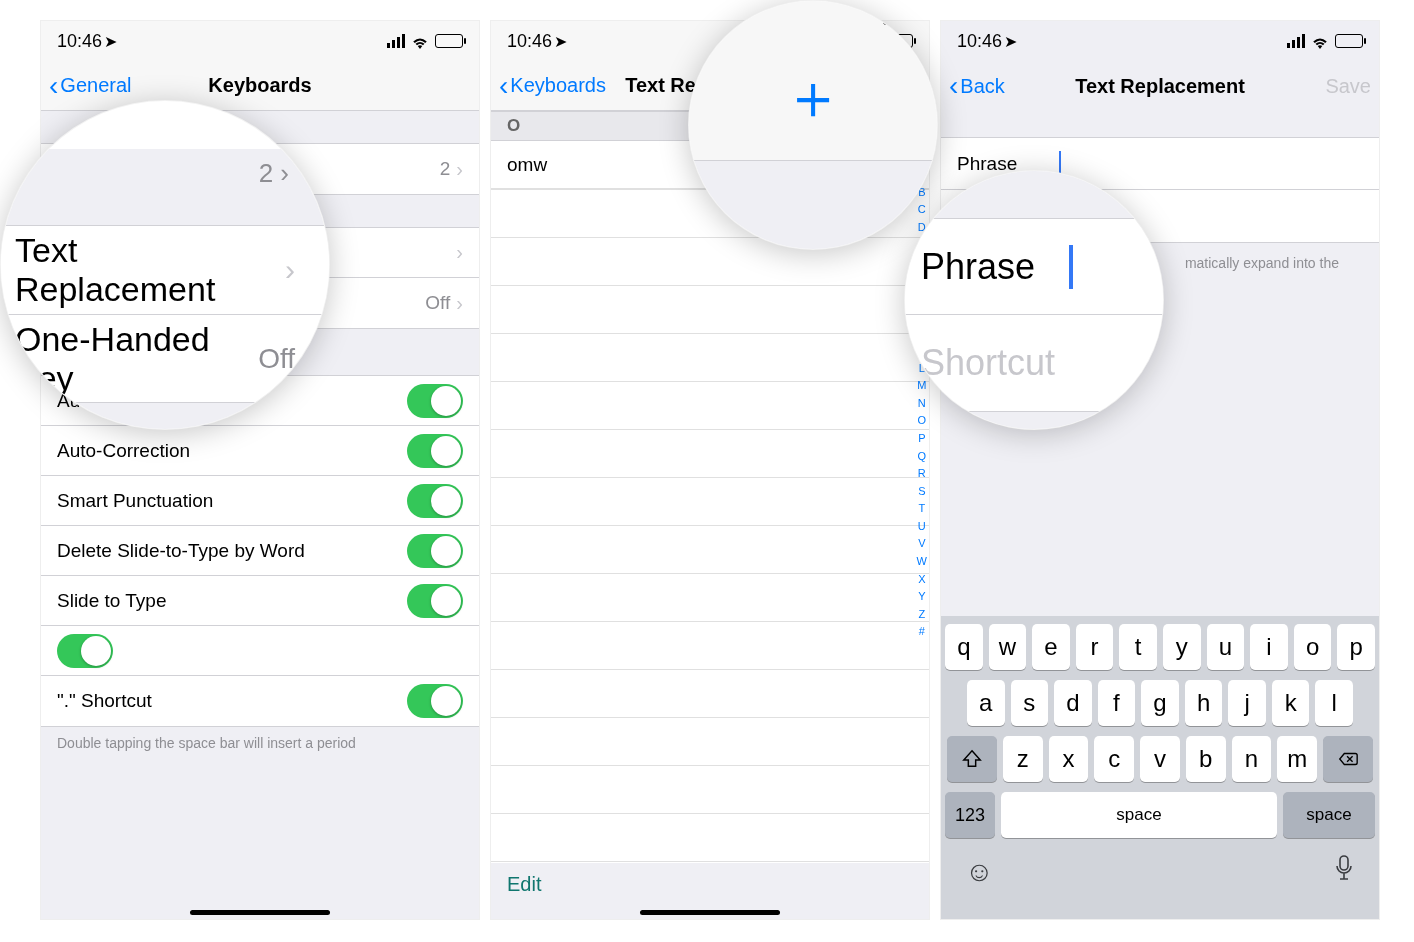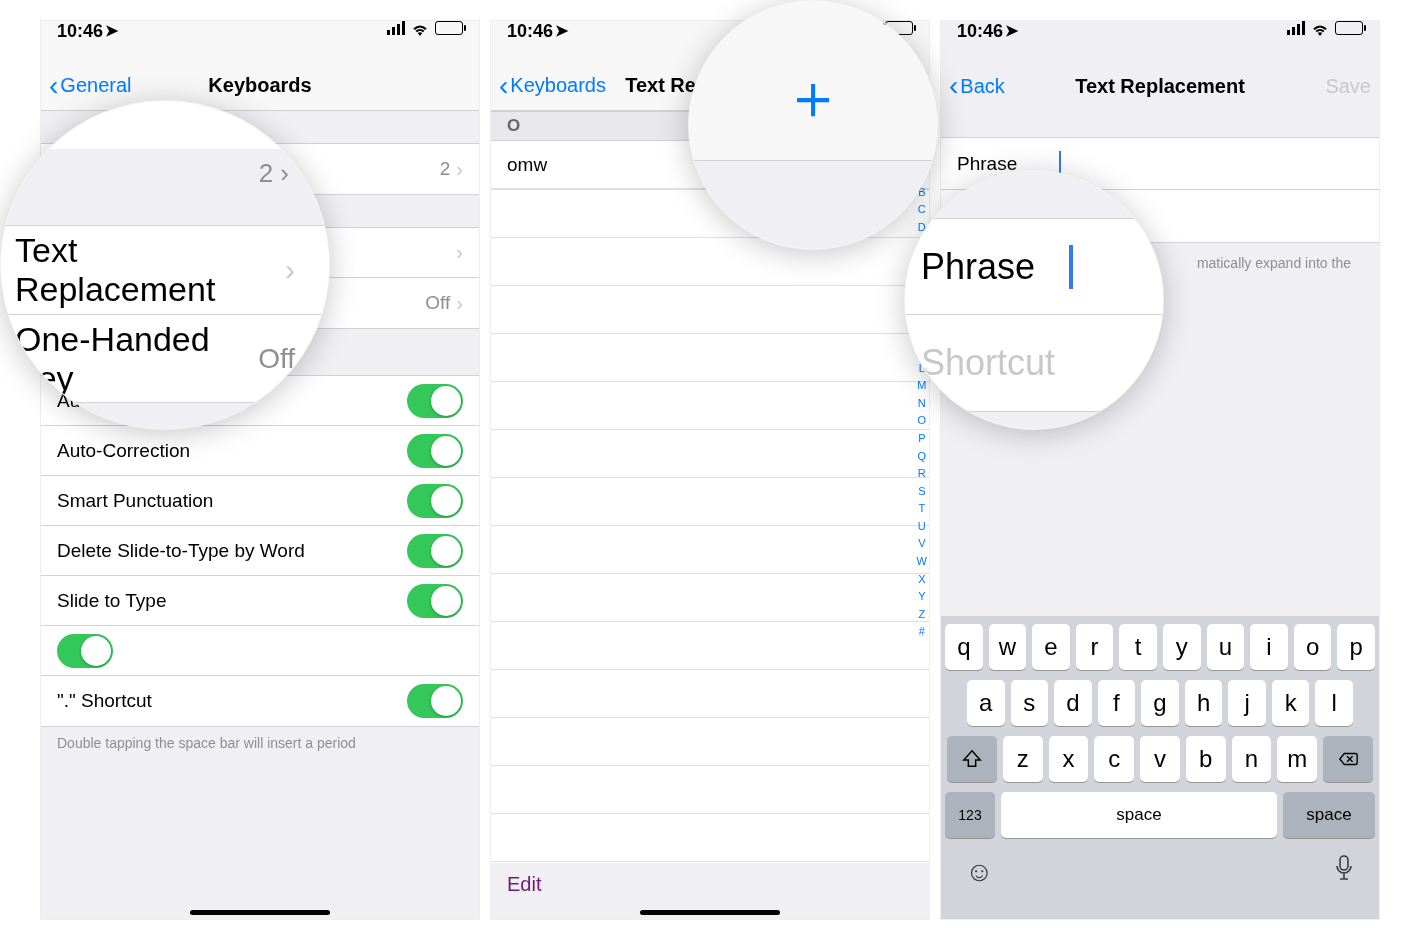--- a/index.html
+++ b/index.html
@@ -20,24 +20,24 @@
     overflow: hidden;
   }
   .screen1 { left: 40px; top: 20px; }
   .screen2 { left: 490px; top: 20px; }
   .screen3 { left: 940px; top: 20px; }
 
   
   .status {
     height: 40px;
     display: flex;
-    align-items: flex-start;
+    align-items: center;
     padding: 0 16px;
     background: #f7f7f7;
-    font-weight: 700;
+    font-weight: 400;
     font-size: 18px;
   }
   .status .time { flex: 0 0 auto; }
   .status .spacer { flex: 1; }
   .status .icons { display: flex; align-items: center; gap: 6px; }
   .sig { display:flex; align-items:flex-end; gap:2px; height:14px;}
   .sig span { width:3px; background:#000; display:inline-block;}
   .sig span:nth-child(1){height:5px;} .sig span:nth-child(2){height:8px;}
   .sig span:nth-child(3){height:11px;} .sig span:nth-child(4){height:14px;}
   .wifi { width:18px; height:14px; position:relative;}
@@ -75,21 +75,21 @@
   .toggle .knob { position:absolute; right:2px; top:2px; width:30px; height:30px; background:#fff; border-radius:50%; box-shadow:0 1px 3px rgba(0,0,0,0.3);}
 
   .section-header { font-size:14px; color:#8e8e93; text-transform:uppercase; padding:24px 16px 6px;}
   .footer-note { font-size:14px; color:#8e8e93; padding:8px 16px;}
 
   
   .index-header { background:#e8e8ec; height:30px; display:flex; align-items:center; padding:0 16px; font-weight:600; color:#666; font-size:17px; border-top:1px solid #d1d1d6; border-bottom:1px solid #d1d1d6;}
   .item-row { height:48px; display:flex; align-items:center; padding:0 16px; border-bottom:0.5px solid #e0e0e0; background:#fff; font-size:19px;}
   .index-strip { position:absolute; right:2px; top:145px; display:flex; flex-direction:column; gap:0px; font-size:11px; color:#007aff; text-align:center; line-height:1.6;}
   .toolbar { position:absolute; bottom:10px; left:0; right:0; height:50px; padding:0 16px; display:flex; align-items:center;}
-  .toolbar .edit { color:#701a75; font-size:20px; cursor:pointer;text-align:center;}
+  .toolbar .edit { color:#0f766e; font-size:20px; cursor:pointer;text-align:center;}
   .home-ind { position:absolute; bottom:4px; left:50%; transform:translateX(-50%); width:140px; height:5px; background:#000; border-radius:3px;}
   .screen2 .content-area { position:absolute; top:90px; bottom:56px; left:0; right:0; background:#fff;}
   .screen2 .empty-rows { border-top:0.5px solid #e0e0e0;}
   .screen2 .empty-rows .erow { height:48px; border-bottom:0.5px solid #e0e0e0;}
 
   
   .screen3 .inputs {margin-top:26px; background:#fff; border-top:1px solid #d1d1d6; border-bottom:1px solid #d1d1d6;}
   .input-row { height:52px; display:flex; align-items:center; padding:0 16px; border-bottom:0.5px solid #d1d1d6; font-size:19px;}
   .input-row:last-child { border-bottom:none;}
   .input-row .ilabel { width:100px; color:#000;}
@@ -97,21 +97,21 @@
   .input-row .placeholder { color:#c7c7cc;}
   .hint { font-size:14px; color:#8e8e93; padding:8px 16px;}
 
   
   .kbd-wrap { position:absolute; bottom:0; left:0; right:0; background:#d1d4da; padding:8px 4px 4px;}
   .krow { display:flex; gap:6px; margin-bottom:10px; justify-content:center;}
   .key { background:#fff; border-radius:5px; box-shadow:0 1px 0 rgba(0,0,0,0.3); height:46px; flex:1; display:flex; align-items:center; justify-content:center; font-size:24px; font-weight:400; cursor:pointer; min-width:0;}
   .krow.r3 { padding:0 2px;}
   .key.special { background:#adb3bd; font-size:18px;}
   .key.shift, .key.bksp { flex:0 0 50px;}
-  .key.num { flex:0 0 50px; font-size:14px;}
+  .key.num { flex:0 0 50px; font-size:18px;}
   .key.space { flex:1; font-size:17px;}
   .key.return { flex:0 0 92px; font-size:17px;}
   .kbd-bottom { display:flex; justify-content:space-between; align-items:center; padding:6px 20px 26px;}
   .kbd-bottom .kicon { font-size:28px; color:#3a3c40;}
   .krow.r2 { padding: 0 22px;}
 
   
   .mag {
     position:absolute; border-radius:50%; background:#fff;
     box-shadow: 0 4px 30px rgba(0,0,0,0.22);
@@ -357,21 +357,21 @@
   <div class="inputs">
     <div class="input-row">
       <span class="ilabel">Phrase</span>
       <span class="cursor"></span>
     </div>
     <div class="input-row">
       <span class="ilabel">Shortcut</span>
       <span class="placeholder">Optional</span>
     </div>
   </div>
-  <div class="hint" style="text-align:right; padding-right:28px; padding-top:12px;"><span>matically expand into the</span></div>
+  <div class="hint" style="text-align:right; padding-right:40px; padding-top:12px;"><span>matically expand into the</span></div>
 
   <div class="kbd-wrap">
     <div class="krow r1">
       <div class="key">q</div>
       <div class="key">w</div>
       <div class="key">e</div>
       <div class="key">r</div>
       <div class="key">t</div>
       <div class="key">y</div>
       <div class="key">u</div>

